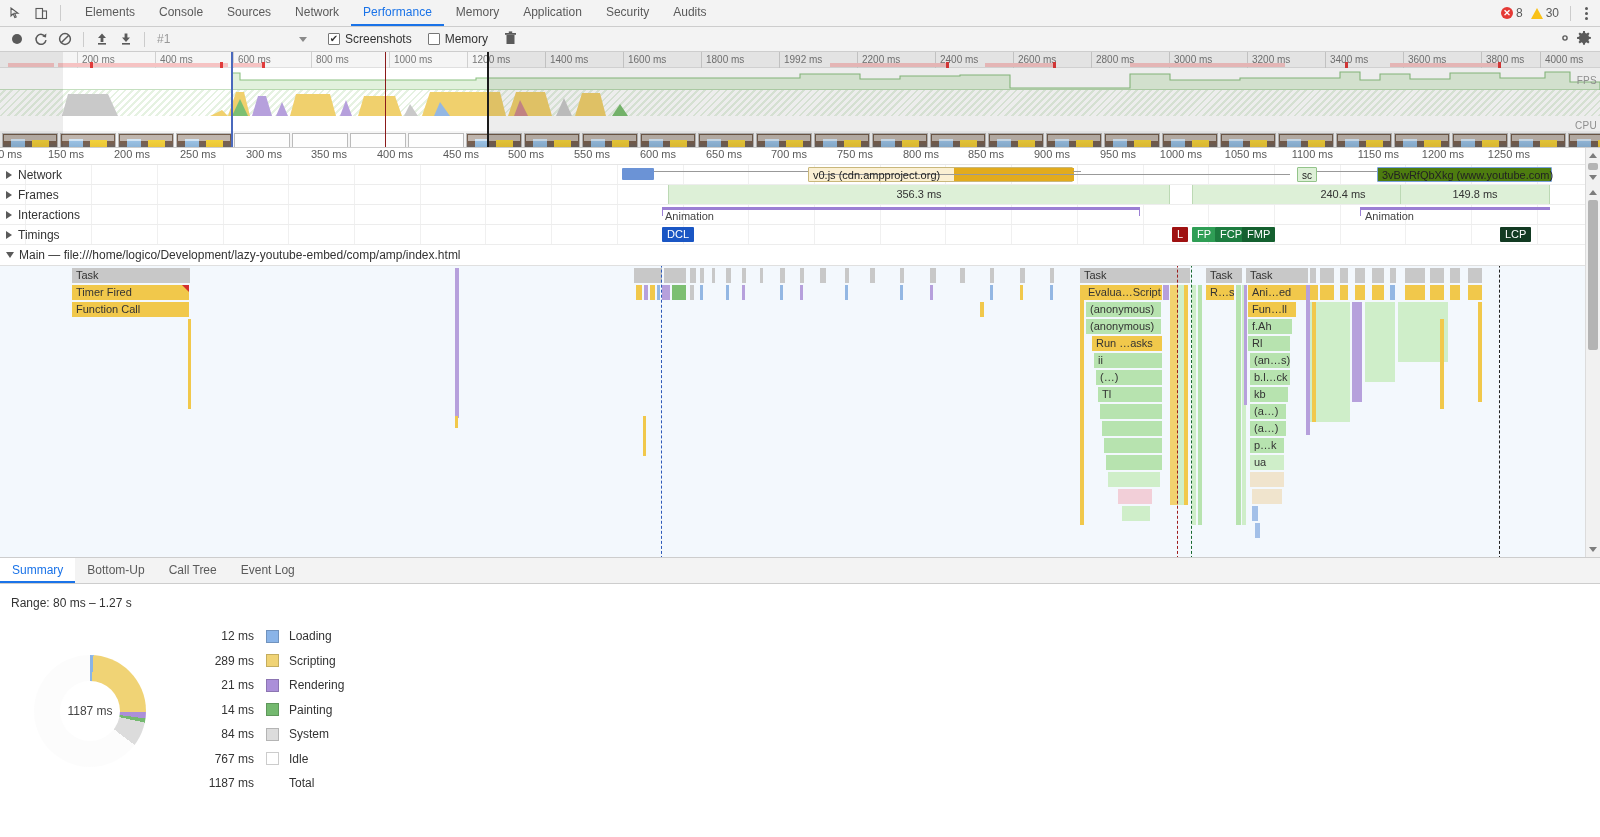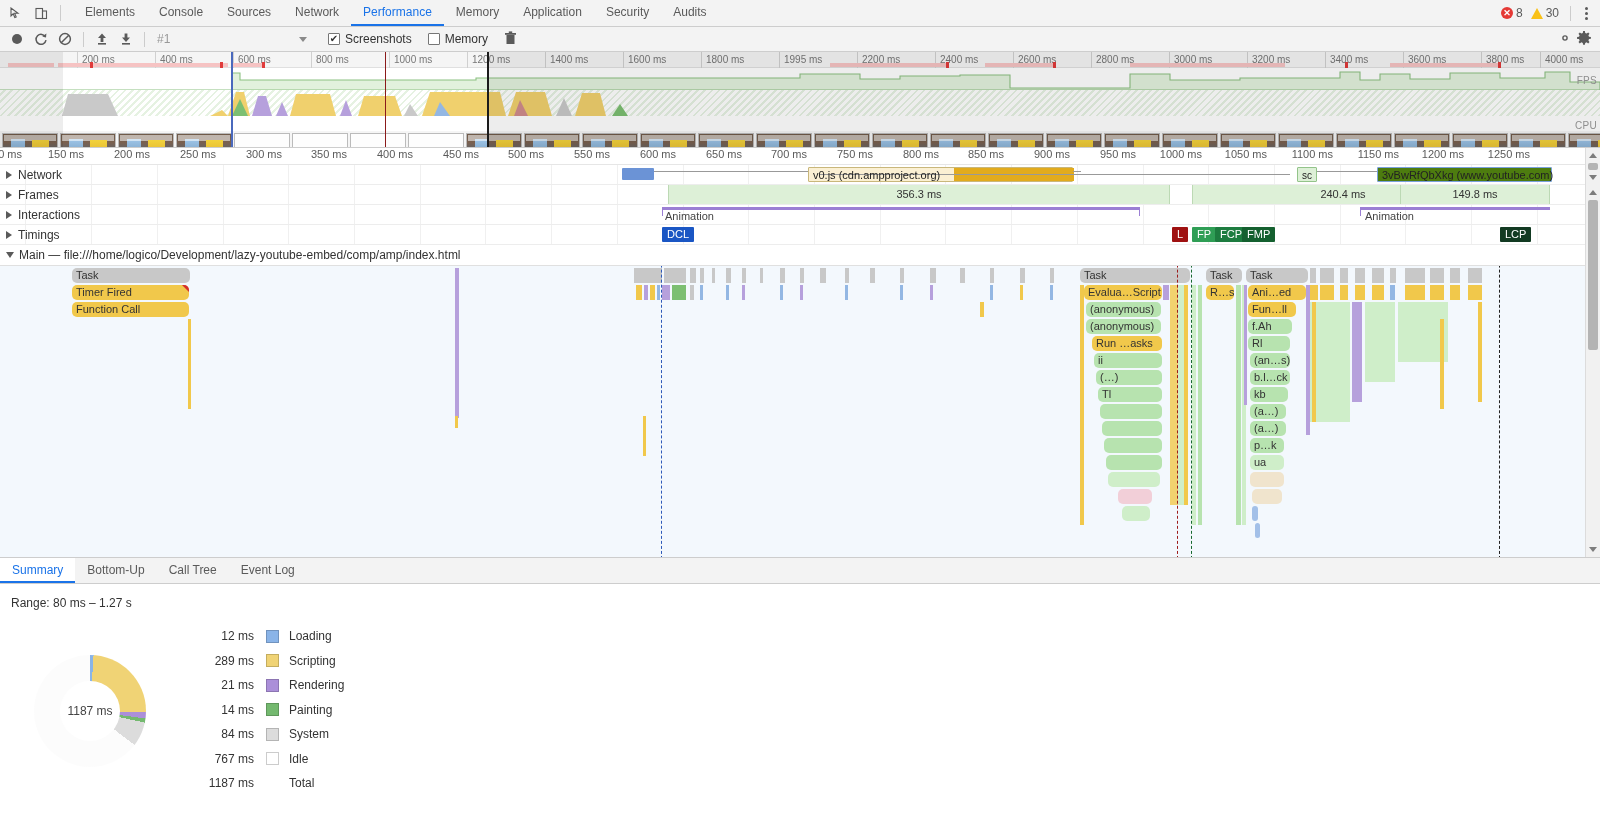--- a/index.html
+++ b/index.html
@@ -105,21 +105,21 @@
   .track-hdr { position: absolute; left: 0; top: 0; height: 20px; display: flex; align-items: center;
                padding-left: 6px; font-size: 12px; color: #333; z-index: 4; }
   .disc { width: 0; height: 0; border-top: 4px solid transparent; border-bottom: 4px solid transparent;
           border-left: 6px solid #5a5a5a; margin-right: 6px; cursor: pointer; }
   .disc.open { border-left: 4px solid transparent; border-right: 4px solid transparent;
                border-top: 6px solid #5a5a5a; border-bottom: 0; margin-right: 5px; }
   .main-row { height: 21px; background: #fff; border-bottom: 1px solid #e0e0e0; position: relative; }
   .main-row .track-hdr { font-size: 12px; }
   .canvas { position: relative; height: 300px; background: #f3f8fd; overflow: hidden; }
 
-  .bar { position: absolute; height: 15px; border-radius: 5px; font-size: 11px; line-height: 15px;
+  .bar { position: absolute; height: 15px; border-radius: 0; font-size: 11px; line-height: 15px;
          padding-left: 4px; overflow: hidden; white-space: nowrap; color: #333; }
   .b-gray { background: #c8c8c8; }
   .b-yellow { background: #f1c84b; }
   .b-green { background: #b7e3af; }
   .b-lgreen { background: #cfeec9; }
   .b-blue { background: #a3c0e8; }
   .b-pink { background: #f2cfd8; }
   .b-cream { background: #f0e4cd; }
 
   .netbar { position: absolute; height: 12px; background: #6b93d6; border-radius: 1px; }
@@ -317,21 +317,21 @@
     <div class="ov-tick" style="left:0px;width:77px;border-left:none"></div>
     <div class="ov-tick" style="left:77px">200 ms</div>
     <div class="ov-tick" style="left:155px">400 ms</div>
     <div class="ov-tick" style="left:233px">600 ms</div>
     <div class="ov-tick" style="left:311px">800 ms</div>
     <div class="ov-tick" style="left:389px">1000 ms</div>
     <div class="ov-tick" style="left:467px">1200 ms</div>
     <div class="ov-tick" style="left:545px">1400 ms</div>
     <div class="ov-tick" style="left:623px">1600 ms</div>
     <div class="ov-tick" style="left:701px">1800 ms</div>
-    <div class="ov-tick" style="left:779px">1995 ms</div>
+    <div class="ov-tick" style="left:779px">1992 ms</div>
     <div class="ov-tick" style="left:857px">2200 ms</div>
     <div class="ov-tick" style="left:935px">2400 ms</div>
     <div class="ov-tick" style="left:1013px">2600 ms</div>
     <div class="ov-tick" style="left:1091px">2800 ms</div>
     <div class="ov-tick" style="left:1169px">3000 ms</div>
     <div class="ov-tick" style="left:1247px">3200 ms</div>
     <div class="ov-tick" style="left:1325px">3400 ms</div>
     <div class="ov-tick" style="left:1403px">3600 ms</div>
     <div class="ov-tick" style="left:1481px">3800 ms</div>
     <div class="ov-tick" style="left:1540px">4000 ms</div>

